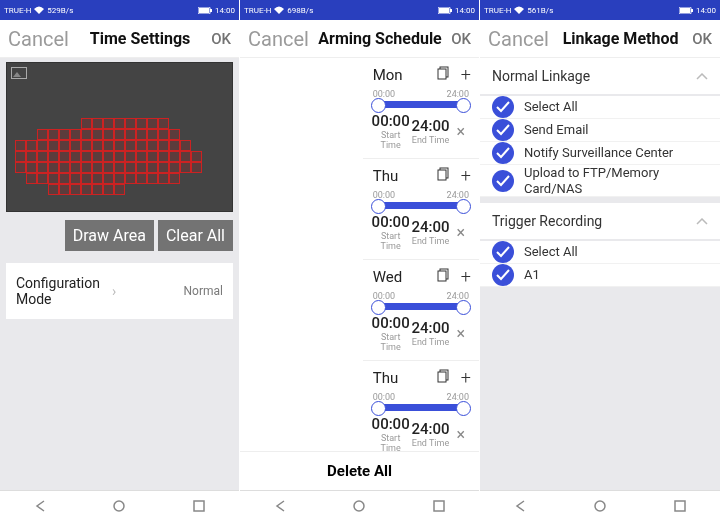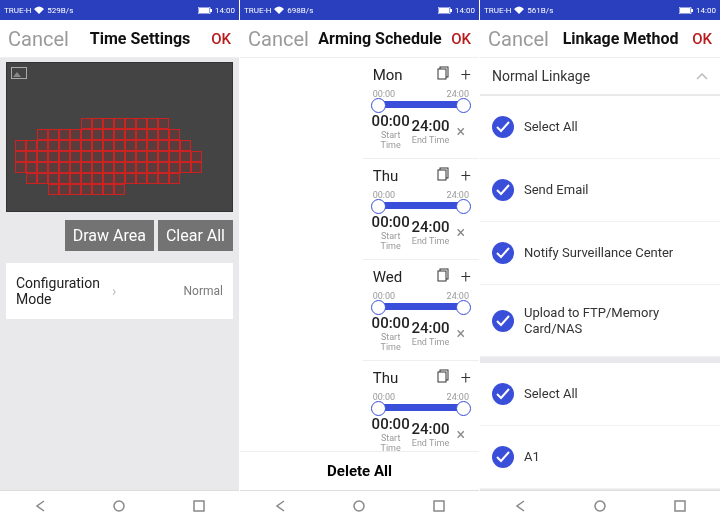--- a/index.html
+++ b/index.html
@@ -10,21 +10,21 @@
 
   
   .statusbar { height: 20px; background: #293fbe; color: #fff; font-size: 8px; display: flex; align-items: center; justify-content: space-between; padding: 0 4px; }
   .statusbar .left, .statusbar .right { display: flex; gap: 3px; align-items: center; }
   .status-icon svg { display: block; }
 
   
   .header { height: 38px; background: #fff; display: flex; align-items: center; justify-content: space-between; padding: 0 8px; border-bottom: 1px solid #eee; }
   .cancel { color: #9a9a9a; font-size: 20px; }
   .title { font-weight: 700; font-size: 16px; color: #111; }
-  .ok { color: #b91c1c; font-size: 15px; font-weight: 500; }
+  .ok { color: #737373; font-size: 15px; font-weight: 500; }
 
   
   .navbar { height: 30px; background: #fff; display: flex; align-items: center; justify-content: space-around; position: absolute; bottom: 0; left: 0; right: 0; border-top: 1px solid #ddd; }
   .navbtn svg { display:block; }
 
   
   .area-preview { margin: 4px 6px; height: 150px; background: #444; position: relative; border: 1px solid #333; }
   .area-preview .ph-icon { position:absolute; top:4px; left:4px; width:16px; height:12px; border:1px solid #aaa; }
   .area-preview .ph-icon::after{ content:""; position:absolute; left:1px; bottom:1px; width:0;height:0;border-left:4px solid transparent;border-right:4px solid transparent;border-bottom:5px solid #888;}
   .grid-area { position:absolute; left:8px; right:8px; top:55px; bottom:8px; }
@@ -51,21 +51,21 @@
   .timecol { flex:1; text-align:center; }
   .timecol .t { font-size:15px; font-weight:500; color:#222; }
   .timecol .sub { font-size:9px; color:#9a9a9a; }
   .x-btn { color:#888; font-size:16px; padding:0 6px; }
   .deleteall { background:#fff; text-align:center; font-weight:700; font-size:15px; padding:10px 0; border-top:1px solid #eee; position:absolute; bottom:30px; left:0; right:0; }
 
   
   .linkage-body { flex:1; background:#e9e9ec; overflow:hidden; }
   .section-hd { background:#fff; padding:10px 12px; font-size:14px; color:#333; display:flex; justify-content:space-between; align-items:center; margin-bottom:2px;}
   .section-hd .up { color:#bbb; }
-  .link-row { background:#fff; padding:20px 12px; display:flex; align-items:center; gap:10px; border-bottom:1px solid #f1f1f1; font-size:13px; color:#333; line-height:1.2;}
+  .link-row { background:#fff; padding:0 12px; display:flex; align-items:center; gap:10px; border-bottom:1px solid #f1f1f1; font-size:13px; color:#333; line-height:1.2;}
   .check { width:22px; height:22px; border-radius:50%; background:#3a4fd9; flex-shrink:0; position:relative;}
   .check svg{ position:absolute; top:5px; left:4px; }
   .spacer { height:6px; }
 </style>
 </head>
 <body>
 
 <div class="root">
 
   <div class="phone">
@@ -458,20 +458,26 @@
         </div>
         <div class="link-row">
           <span class="check">
             <svg width="14" height="12">
               <path d="M1 6 L5 10 L13 1" fill="none" stroke="#fff" stroke-width="2"></path>
             </svg>
           </span>
           <span>Upload to FTP/Memory Card/NAS</span>
         </div>
         <div class="spacer"></div>
+        <div class="section-hd">
+          <span>Trigger Recording</span>
+          <span class="up"><svg width="12" height="8">
+              <path d="M1 6 L6 1 L11 6" fill="none" stroke="#bbb" stroke-width="1.5"></path>
+            </svg></span>
+        </div>
         <div class="link-row">
           <span class="check">
             <svg width="14" height="12">
               <path d="M1 6 L5 10 L13 1" fill="none" stroke="#fff" stroke-width="2"></path>
             </svg>
           </span>
           <span>Select All</span>
         </div>
         <div class="link-row">
           <span class="check">

